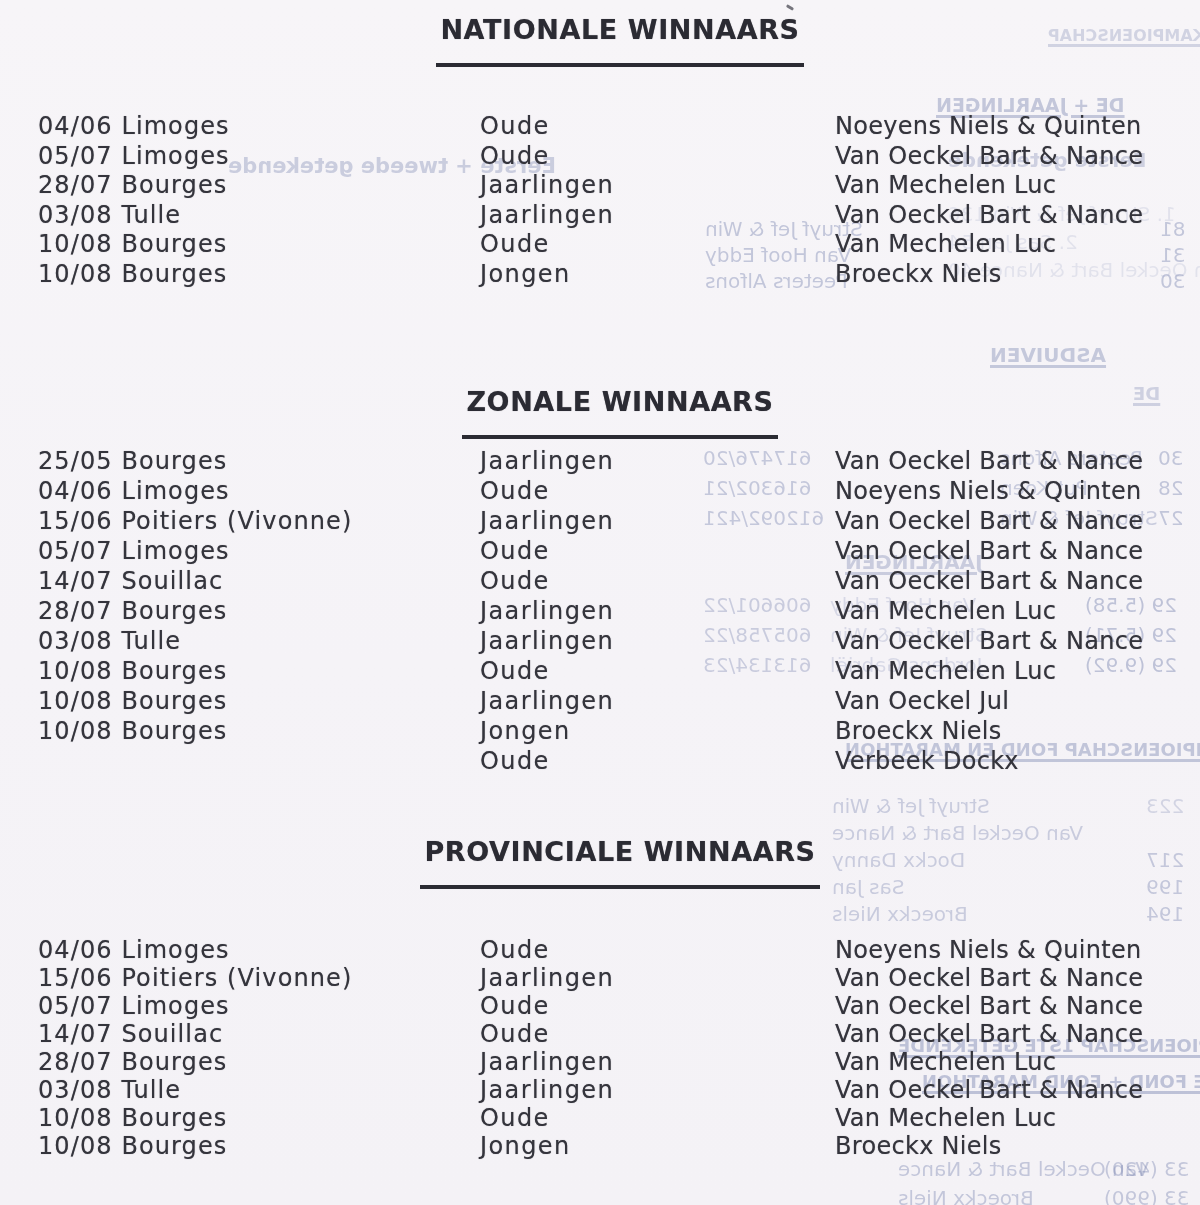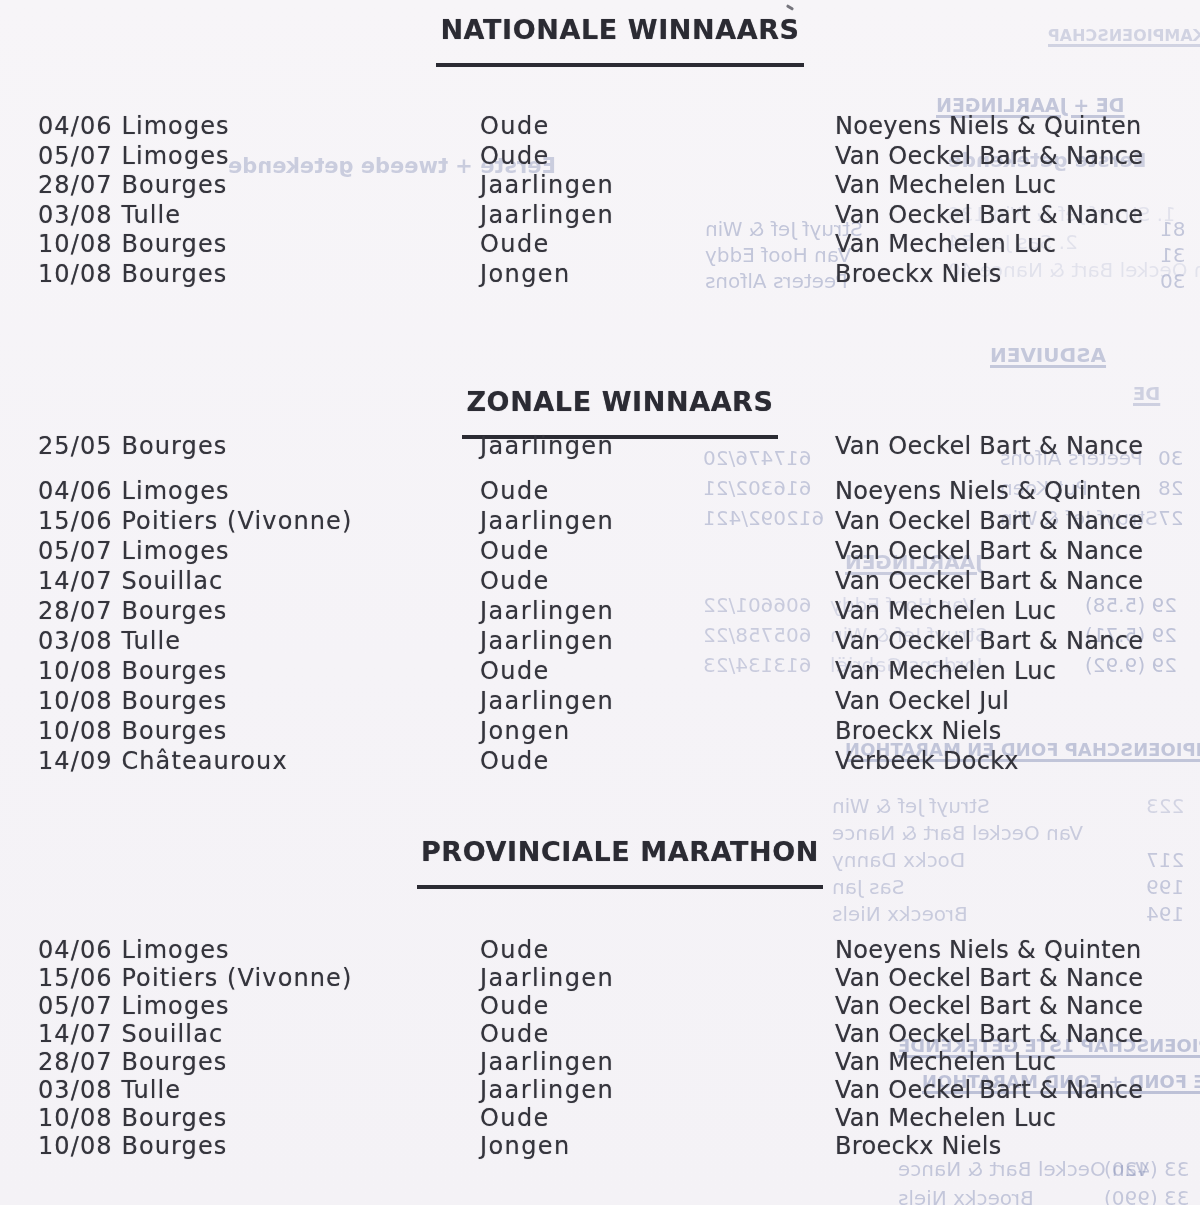--- a/index.html
+++ b/index.html
@@ -125,21 +125,21 @@
           <span class="cell c3">Van Mechelen Luc</span>
         </div>
         <div class="t-row" style="top: 259.5px;">
           <span class="cell c1"><span>10/08</span> <span>Bourges</span></span>
           <span class="cell c2">Jongen</span>
           <span class="cell c3">Broeckx Niels</span>
         </div>
       </section>
       <section>
         <h2 class="sec-title" style="top: 351px; margin-top: 35px;"><span class="tspan">ZONALE WINNAARS</span></h2>
-        <div class="t-row" style="top: 432px;">
+        <div class="t-row" style="top: 447px;">
           <span class="cell c1"><span>25/05</span> <span>Bourges</span></span>
           <span class="cell c2">Jaarlingen</span>
           <span class="cell c3">Van Oeckel Bart &amp; Nance</span>
         </div>
         <div class="t-row" style="top: 477px;">
           <span class="cell c1"><span>04/06</span> <span>Limoges</span></span>
           <span class="cell c2">Oude</span>
           <span class="cell c3">Noeyens Niels &amp; Quinten</span>
         </div>
         <div class="t-row" style="top: 507px;">
@@ -176,27 +176,26 @@
           <span class="cell c1"><span>10/08</span> <span>Bourges</span></span>
           <span class="cell c2">Jaarlingen</span>
           <span class="cell c3">Van Oeckel Jul</span>
         </div>
         <div class="t-row" style="top: 717px;">
           <span class="cell c1"><span>10/08</span> <span>Bourges</span></span>
           <span class="cell c2">Jongen</span>
           <span class="cell c3">Broeckx Niels</span>
         </div>
         <div class="t-row" style="top: 747px;">
-          <span class="cell c1"><span>14/09</span> <span>Châteauroux</span></span>
           <span class="cell c2">Oude</span>
           <span class="cell c3">Verbeek Dockx</span>
         </div>
       </section>
       <section>
-        <h2 class="sec-title" style="top: 836px;"><span class="tspan">PROVINCIALE MARATHON</span></h2>
+        <h2 class="sec-title" style="top: 836px;"><span class="tspan">PROVINCIALE WINNAARS</span></h2>
         <div class="t-row" style="top: 936px;">
           <span class="cell c1"><span>04/06</span> <span>Limoges</span></span>
           <span class="cell c2">Oude</span>
           <span class="cell c3">Noeyens Niels &amp; Quinten</span>
         </div>
         <div class="t-row" style="top: 964px;">
           <span class="cell c1"><span>15/06</span> <span>Poitiers (Vivonne)</span></span>
           <span class="cell c2">Jaarlingen</span>
           <span class="cell c3">Van Oeckel Bart &amp; Nance</span>
         </div>

